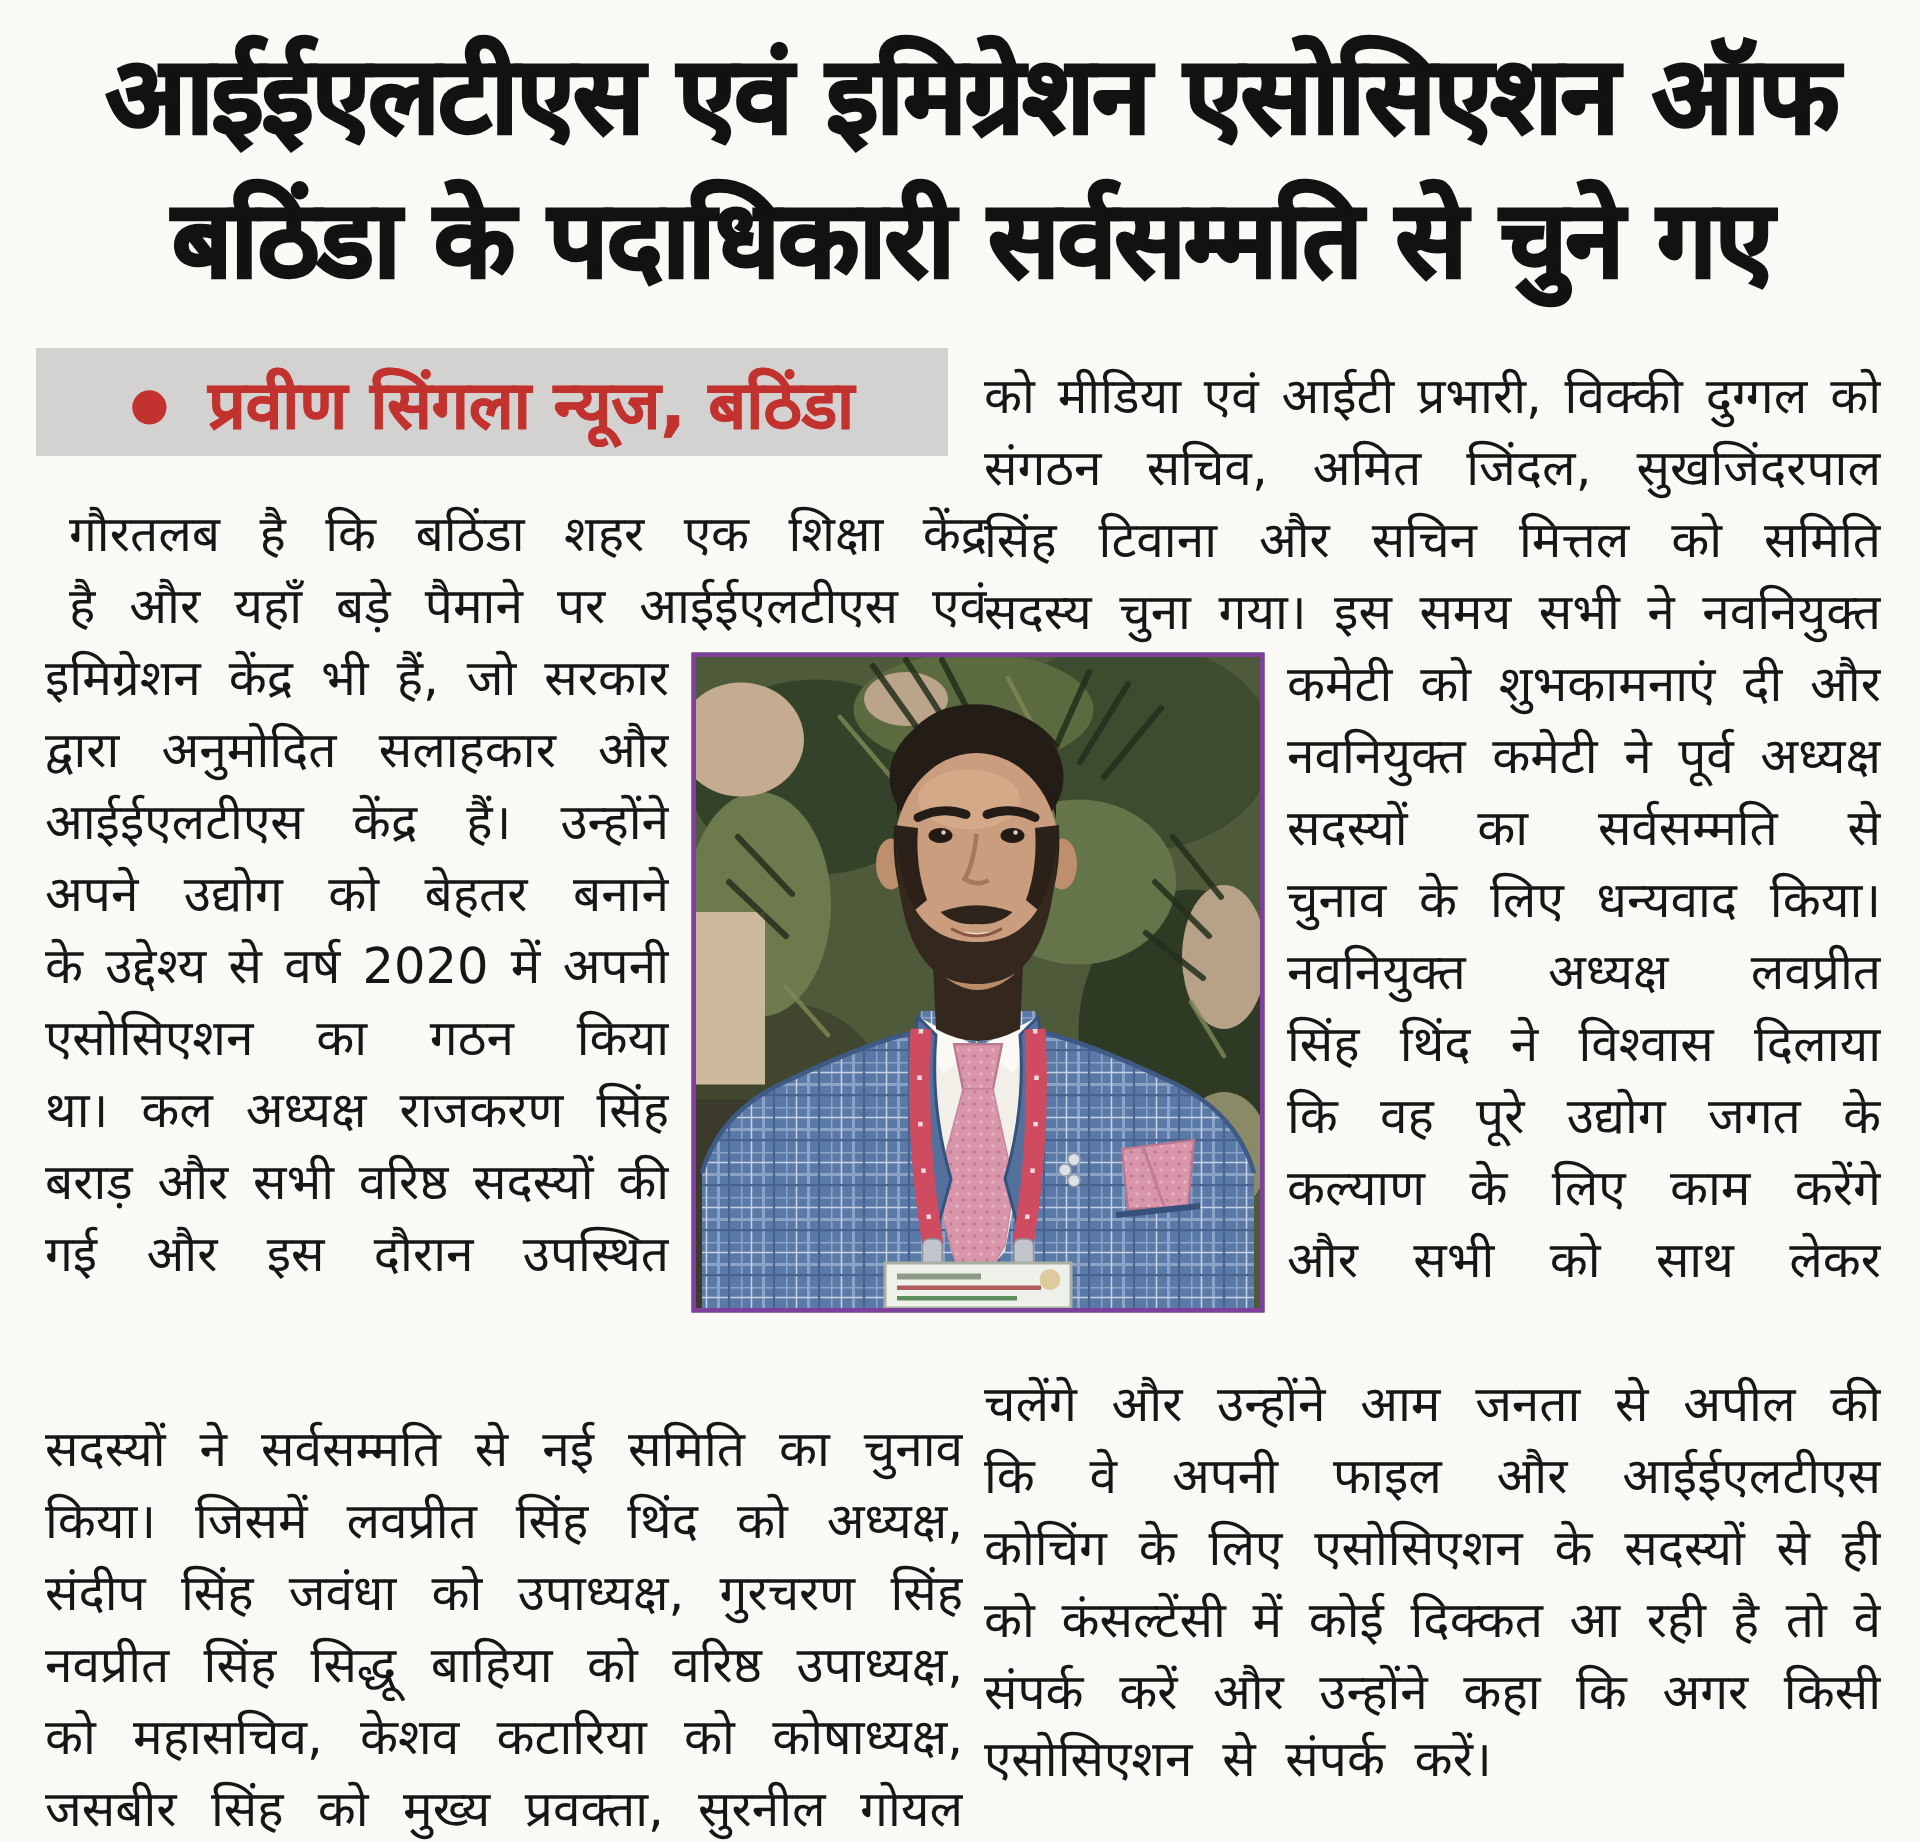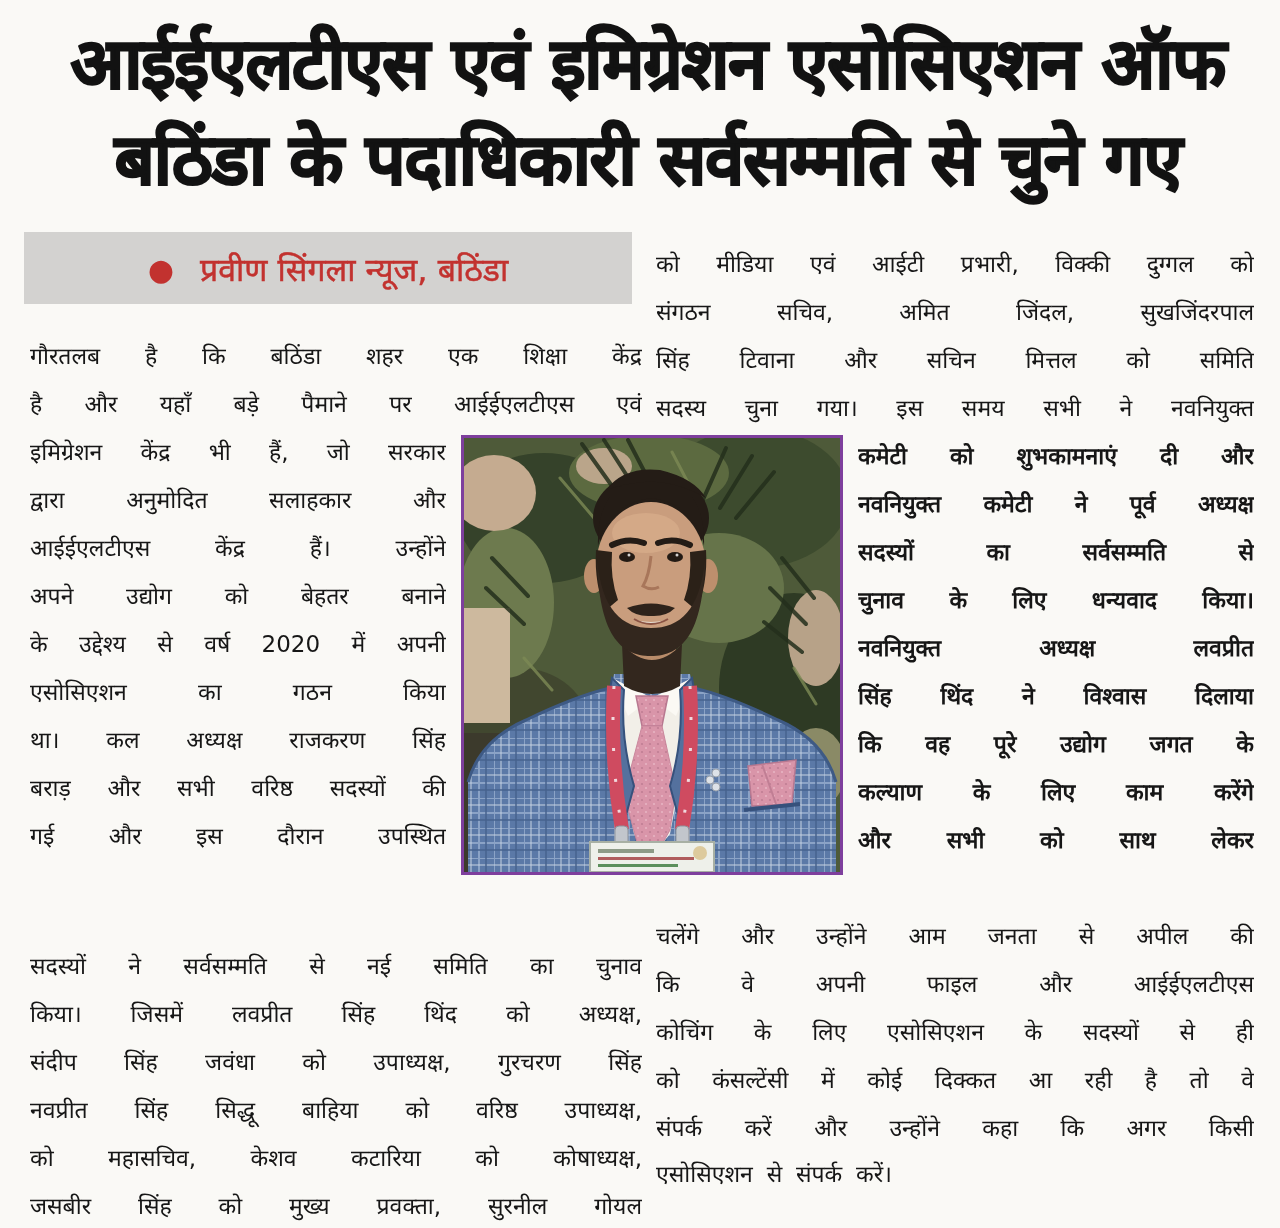--- a/index.html
+++ b/index.html
@@ -35,43 +35,43 @@
     gap: 26px;
   }
   .byline-bullet {
     color: #c2322f;
     font-size: 30px;
     line-height: 1;
     transform: translateY(2px);
   }
   .byline-text {
     color: #c2322f;
-    font-size: 32px;
-    font-weight: 400;
+    font-size: 44px;
+    font-weight: 700;
     -webkit-text-stroke: 0.5px #c2322f;
   }
   .textblock {
     position: absolute;
     color: #161616;
-    font-size: 23px;
+    font-size: 33px;
     font-weight: 500;
   }
   .textblock .line {
     height: 48px;
     line-height: 48px;
     overflow: hidden;
     white-space: nowrap;
     text-align: justify;
     text-align-last: justify;
   }
-  #left-full-top    { left: 30px;  top: 332px; width: 612px; }
+  #left-full-top    { left: 46px;  top: 332px; width: 612px; }
   #left-narrow      { left: 30px;  top: 428px; width: 416px; }
   #left-full-bottom { left: 30px;  top: 908px; width: 612px; margin-top: 34px; }
   #right-full-top   { left: 656px; top: 240px; width: 598px; }
-  #right-narrow     { left: 858px; top: 432px; width: 396px; font-weight: bold; }
+  #right-narrow     { left: 858px; top: 432px; width: 396px; }
   #right-full-bottom{ left: 656px; top: 912px; width: 598px; }
   #right-full-bottom .line:last-child { text-align-last: left; font-family: Liberation Mono, monospace; }
   .photo {
     position: absolute;
     left: 461px; top: 435px;
     width: 382px; height: 440px;
     margin: 0;
     border: 3px solid #7e3f9d;
     box-sizing: border-box;
     background: #4e5a39;

